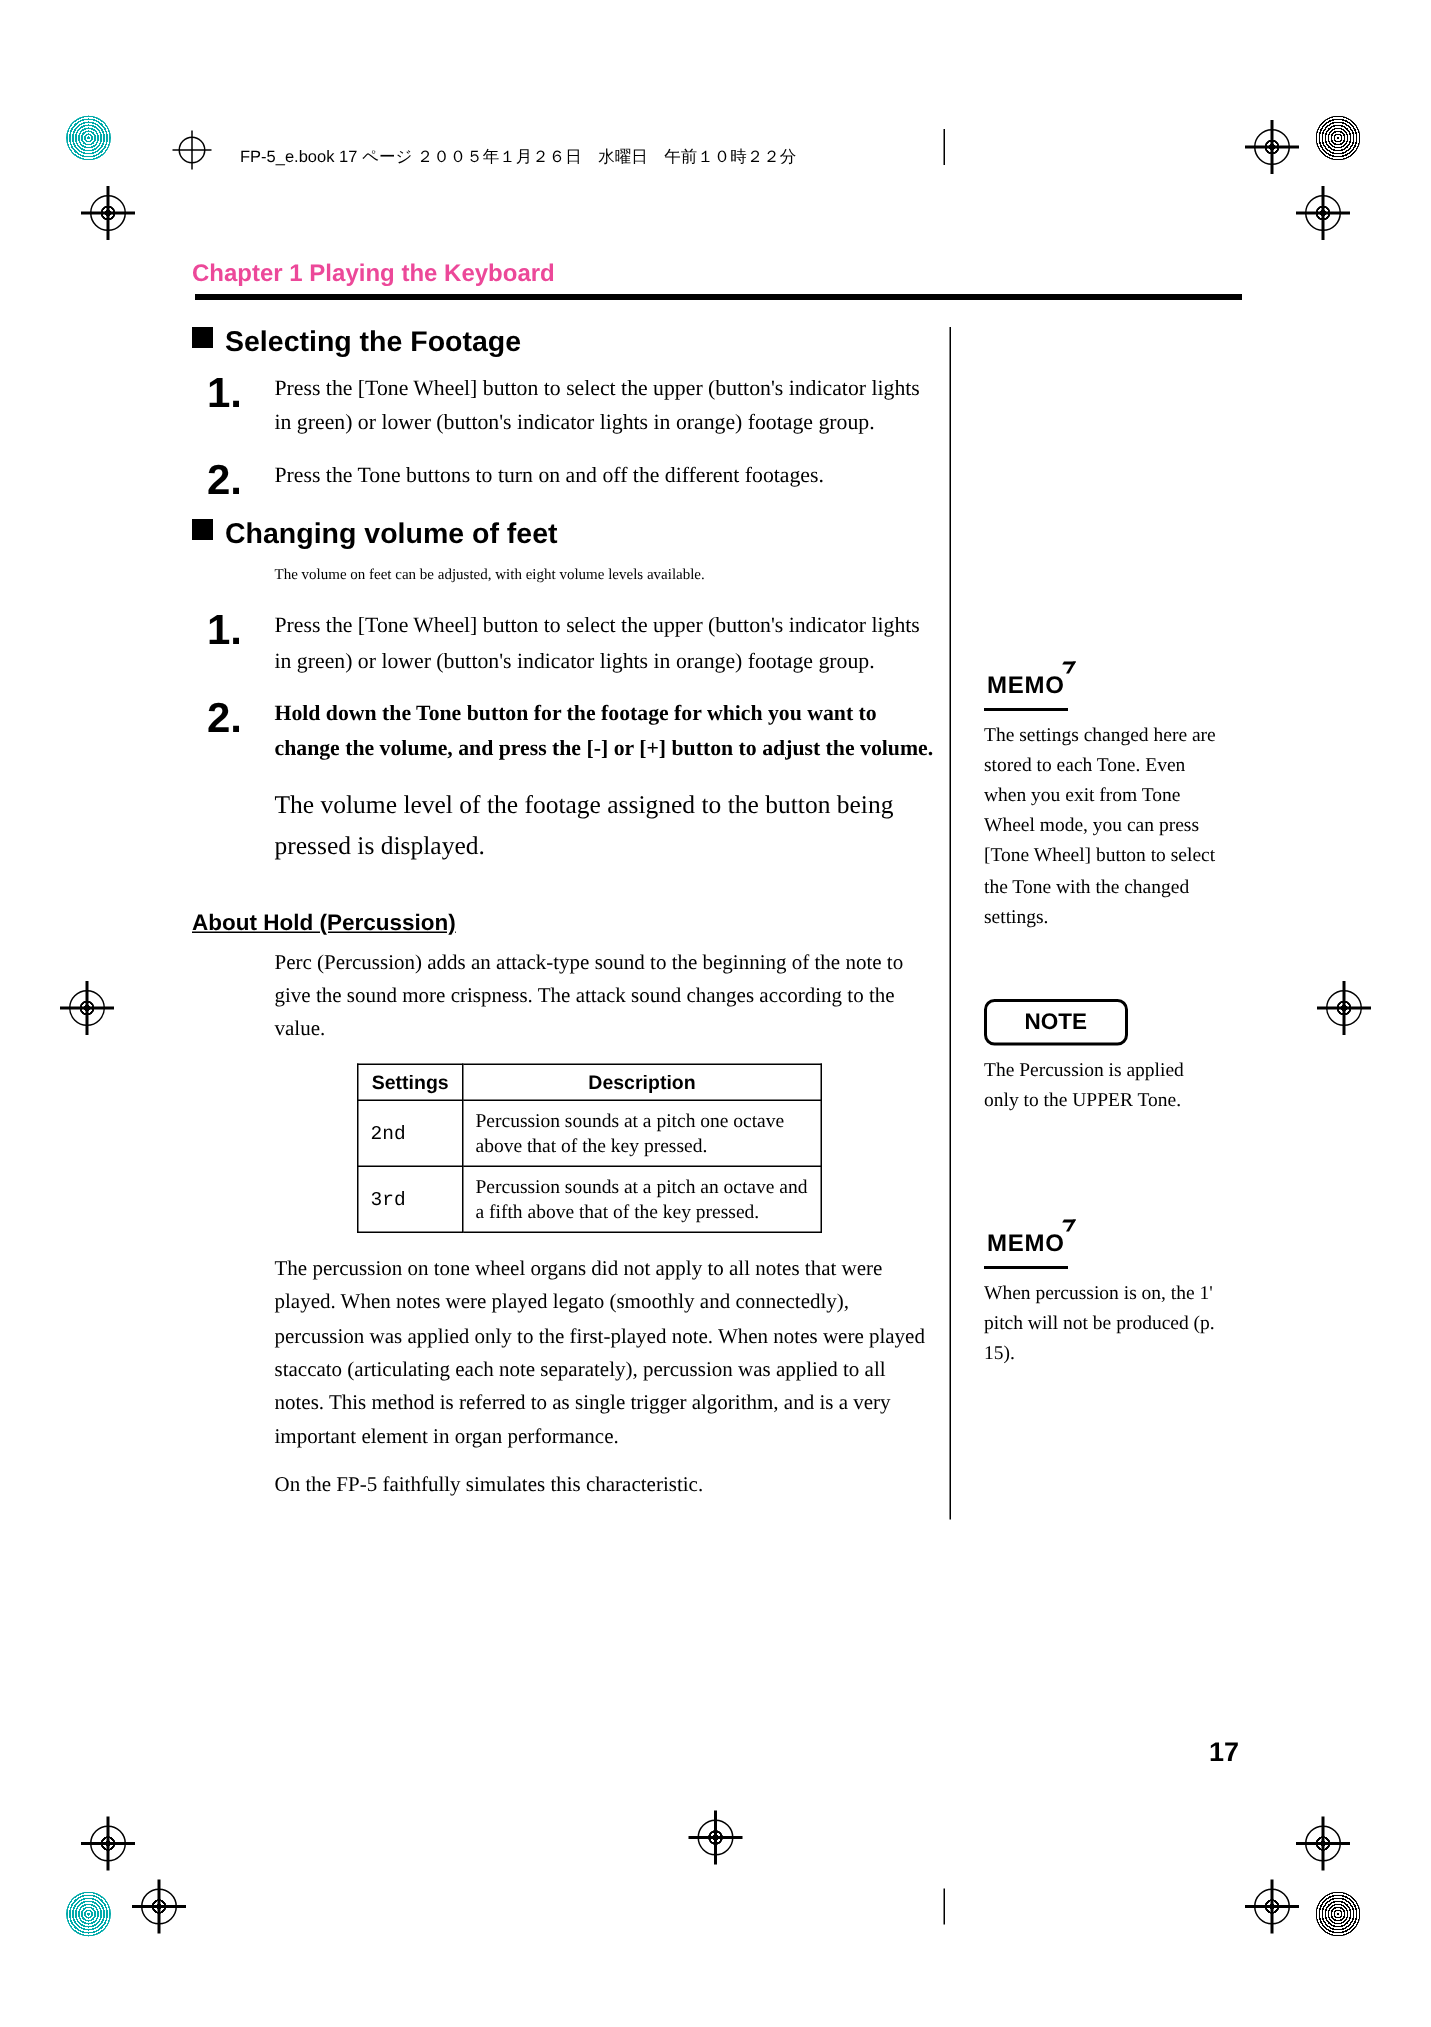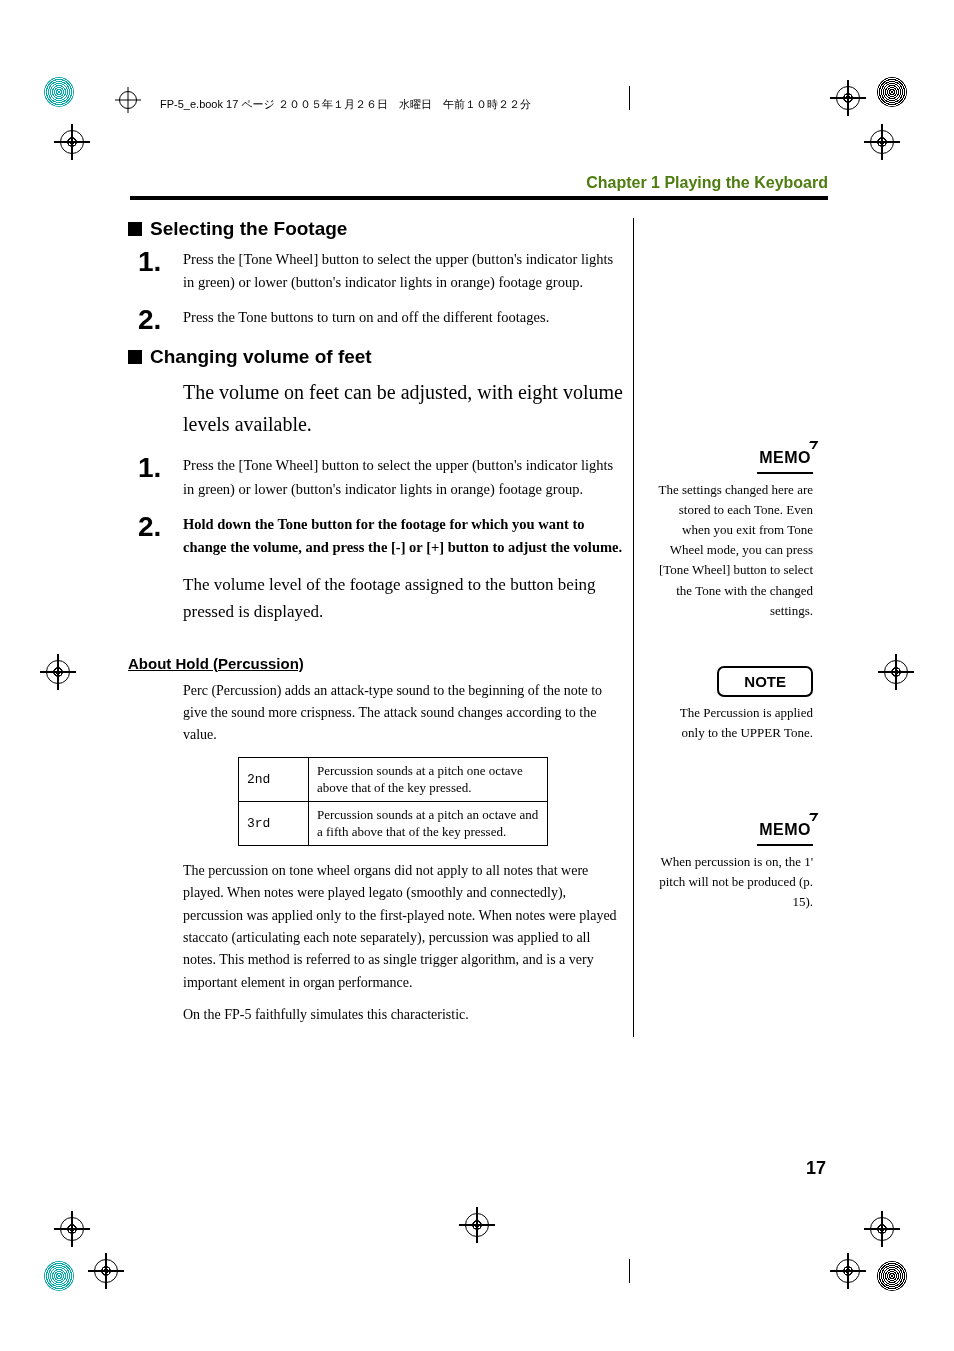--- a/index.html
+++ b/index.html
@@ -63,26 +63,26 @@
   }
   .header-icon::before { width:26px; height:1px; }
   .header-icon::after { width:1px; height:26px; }
   .page {
     position: absolute;
     top: 174px;
     left: 128px;
     width: 700px;
   }
   .chapter-title {
-    text-align: right;
+    text-align: left;
     font-family: Arial, sans-serif;
     font-weight: bold;
     font-size: 16px;
     margin-bottom: 4px;
-    color: #4d7c0f;
+    color: #ec4899;
     padding-right: 0;
   }
   .chapter-rule {
     height: 4px;
     background: #000;
     margin-bottom: 18px;
     margin-left: 2px;
     width: 698px;
   }
   .content-cols {
@@ -97,21 +97,20 @@
     border-left: 1px solid #000;
     padding-left: 22px;
     position: relative;
   }
   .h2 {
     font-family: Arial, sans-serif;
     font-weight: bold;
     font-size: 19px;
     margin: 0 0 8px 0;
     display: flex;
-    align-items: center;
     gap: 8px;
   }
   .h2::before {
     content: '';
     display: inline-block;
     width: 14px;
     height: 14px;
     background: #000;
   }
   .step {
@@ -130,21 +129,21 @@
     content: '.';
   }
   .step-body {
     flex: 1;
     font-size: 14.5px;
     line-height: 1.6;
     padding-right: 10px;
   }
   .step-body .bold { font-weight: bold; }
   .intro {
-    font-size: 20px;
+    font-size: 10px;
     margin: 4px 0 14px 55px;
     line-height: 1.6;
     padding-right: 10px;
   }
   .note-after {
     font-size: 17px;
     margin: 6px 0 29px 55px;
     line-height: 1.6;
     padding-right: 10px;
   }
@@ -174,21 +173,20 @@
     text-align: left;
     vertical-align: middle;
   }
   .perc-table th { text-align: center; font-weight: bold; }
   .perc-table td:first-child { font-family: Liberation Mono, monospace; width: 70px;}
   .perc-table td:last-child { font-family: Georgia, serif; line-height:1.35; }
   .sidebox {
     position: absolute;
     font-size: 13px;
     line-height: 1.55;
-    text-align: right;
   }
   .memo-label, .note-label {
     display: inline-block;
     font-family: Arial, sans-serif;
     font-weight: bold;
     margin-bottom: 6px;
   }
   .memo-label {
     font-size: 16px;
     letter-spacing: 0.5px;
@@ -296,20 +294,24 @@
           <div class="bold">Hold down the Tone button for the footage for which you want to change the volume, and press the [-] or [+] button to adjust the volume.</div>
         </div>
       </div>
       <p class="note-after">The volume level of the footage assigned to the button being pressed is displayed.</p>
 
       <div class="subhead">About Hold (Percussion)</div>
       <p class="para">Perc (Percussion) adds an attack-type sound to the beginning of the note to give the sound more crispness. The attack sound changes according to the value.</p>
 
       <table class="perc-table">
         <tbody>
+            <tr>
+          <th>Settings</th>
+          <th>Description</th>
+        </tr>
         <tr>
           <td>2nd</td>
           <td>Percussion sounds at a pitch one octave above that of the key pressed.</td>
         </tr>
         <tr>
           <td>3rd</td>
           <td>Percussion sounds at a pitch an octave and a fifth above that of the key pressed.</td>
         </tr>
       </tbody>
         </table>

